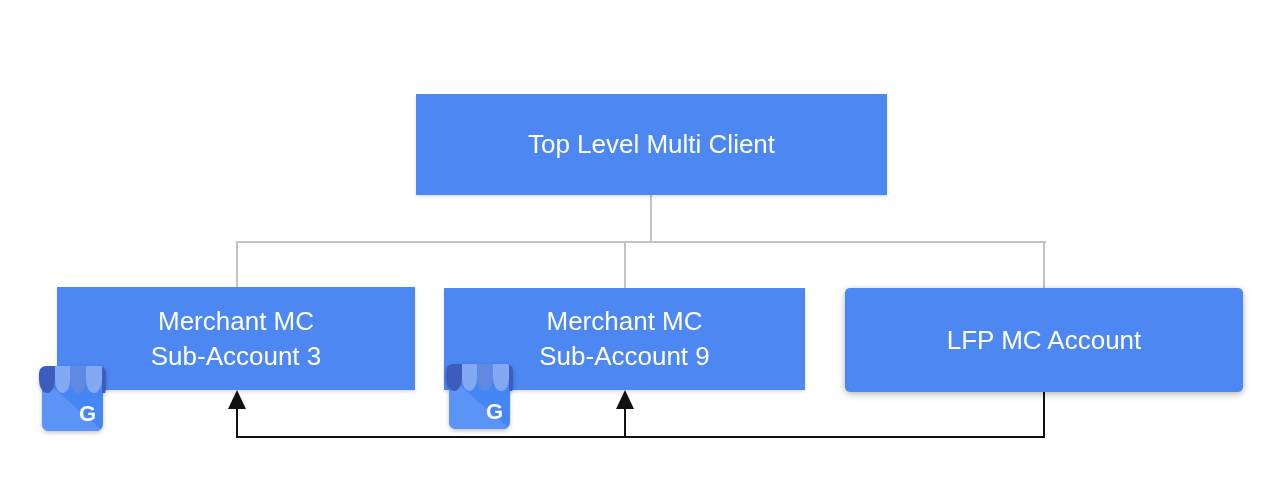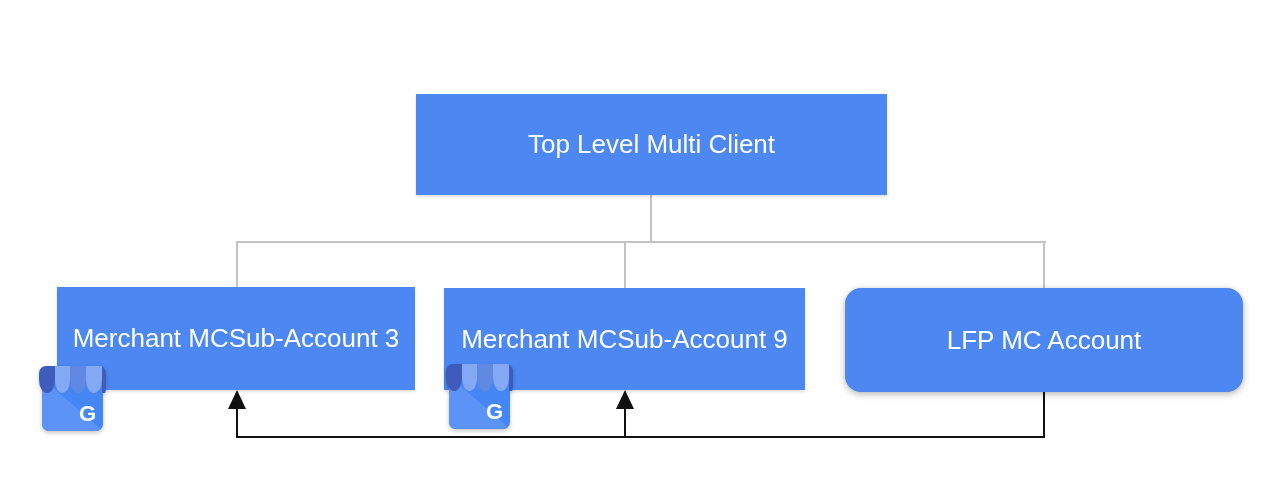--- a/index.html
+++ b/index.html
@@ -11,31 +11,31 @@
     overflow: hidden;
     font-family: "Liberation Sans", sans-serif;
   }
 
   
   .node {
     position: absolute;
     background: #4c87f2;
     color: #ffffff;
     display: flex;
-    flex-direction: row;
+    flex-direction: column;
     align-items: center;
     justify-content: center;
     text-align: left;
     box-shadow: 0 2px 3px rgba(0,0,0,0.13);
   }
   .node-root { left: 416px; top: 94px;  width: 471px; height: 101px; }
   .node-sub1 { left: 57px;  top: 287px; width: 358px; height: 103px; }
   .node-sub2 { left: 444px; top: 288px; width: 361px; height: 102px; }
   .node-lfp  { left: 845px; top: 288px; width: 398px; height: 104px;
-               border-radius: 16px; box-shadow: 0 2px 7px rgba(0,0,0,0.3); }
+               border-radius: 5px; box-shadow: 0 2px 7px rgba(0,0,0,0.3); }
 
   .node-root .l1, .node-root .l2 { font-size: 31px; line-height: 41px; }
   .node .l1, .node .l2 { font-size: 26px; line-height: 35px; }
   .node-lfp .l2 { font-size: 22px; line-height: 30px; }
 
   
   .conn { position: absolute; background: #c3c3c3; }
   .conn-root-v  { left: 650px;  top: 195px; width: 2px;  height: 47px; }
   .conn-h       { left: 236px;  top: 241px; width: 810px; height: 2px; }
   .conn-left-v  { left: 236px;  top: 241px; width: 2px;  height: 46px; }

